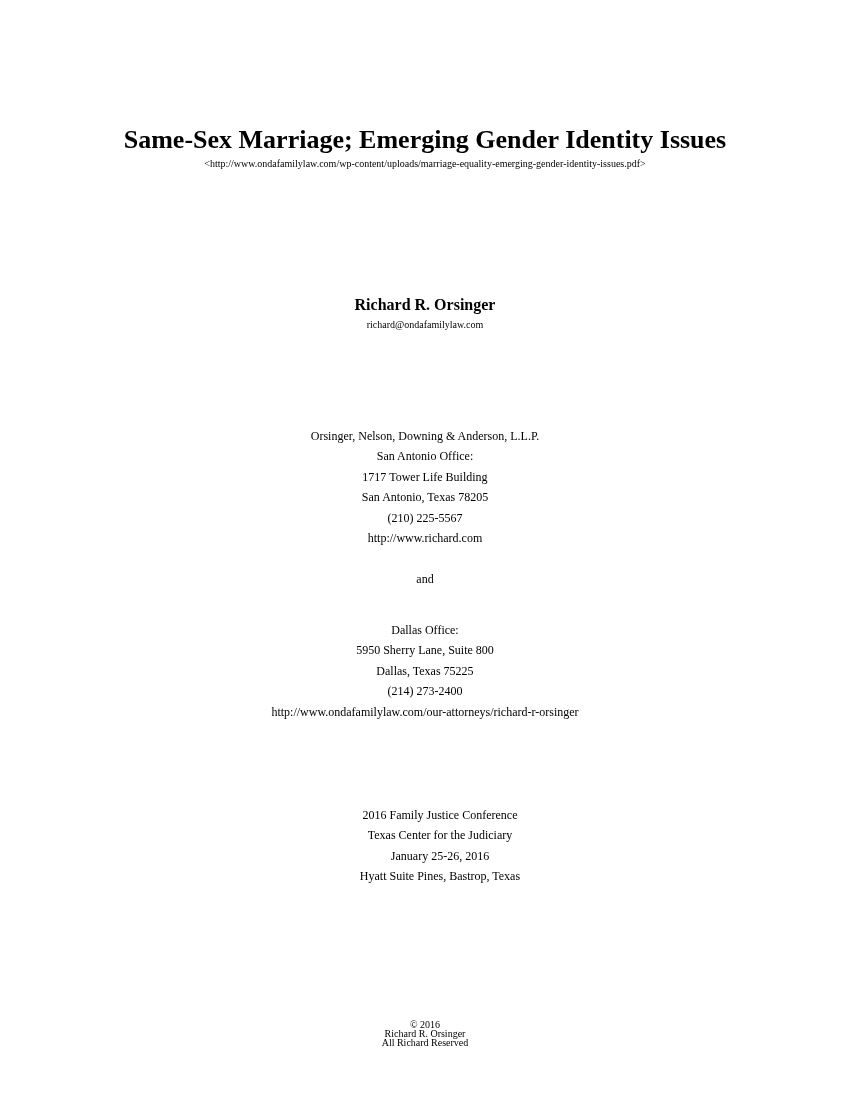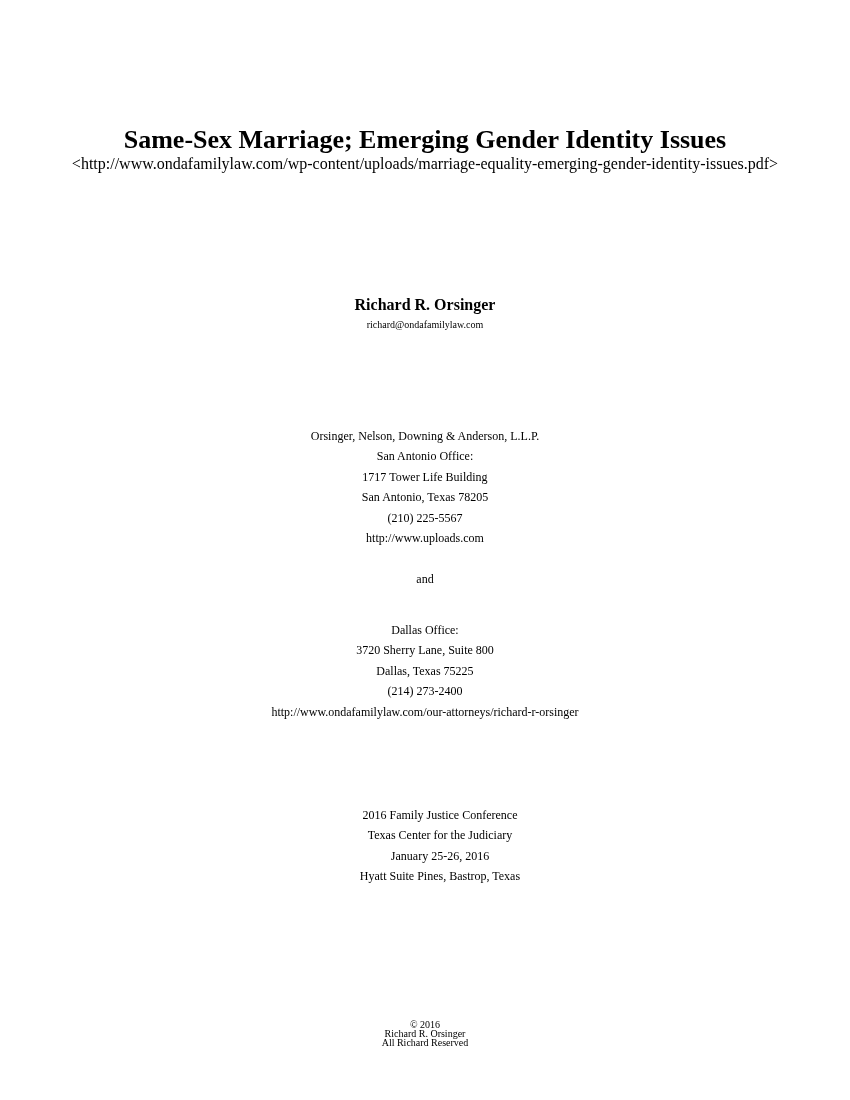--- a/index.html
+++ b/index.html
@@ -22,21 +22,21 @@
       text-align: center;
     }
     .title {
       top: 124px;
       font-size: 26px;
       font-weight: bold;
       line-height: 32px;
     }
     .source-url {
       top: 155px;
-      font-size: 16px;
+      font-size: 10px;
       line-height: 18px;
     }
     .author-name {
       top: 295px;
       font-size: 16px;
       font-weight: bold;
       line-height: 20px;
     }
     .author-email {
       top: 315px;
@@ -72,28 +72,28 @@
 
 <div class="block author-name">Richard R. Orsinger</div>
 <div class="block author-email">richard@ondafamilylaw.com</div>
 
 <div class="block firm">
   <span class="line">Orsinger, Nelson, Downing &amp; Anderson, L.L.P.</span>
   <span class="line">San Antonio Office:</span>
   <span class="line">1717 Tower Life Building</span>
   <span class="line">San Antonio, Texas 78205</span>
   <span class="line">(210) 225-5567</span>
-  <span class="line">http://www.uploads.com</span>
+  <span class="line">http://www.richard.com</span>
   <span class="gap"></span>
   <span class="line">and</span>
 </div>
 
 <div class="block dallas">
   <span class="line">Dallas Office:</span>
-  <span class="line">3720 Sherry Lane, Suite 800</span>
+  <span class="line">5950 Sherry Lane, Suite 800</span>
   <span class="line">Dallas, Texas 75225</span>
   <span class="line">(214) 273-2400</span>
   <span class="line">http://www.ondafamilylaw.com/our-attorneys/richard-r-orsinger</span>
 </div>
 
 <div class="block conference">
   <span class="line">2016 Family Justice Conference</span>
   <span class="line">Texas Center for the Judiciary</span>
   <span class="line">January 25-26, 2016</span>
   <span class="line">Hyatt Suite Pines, Bastrop, Texas</span>

